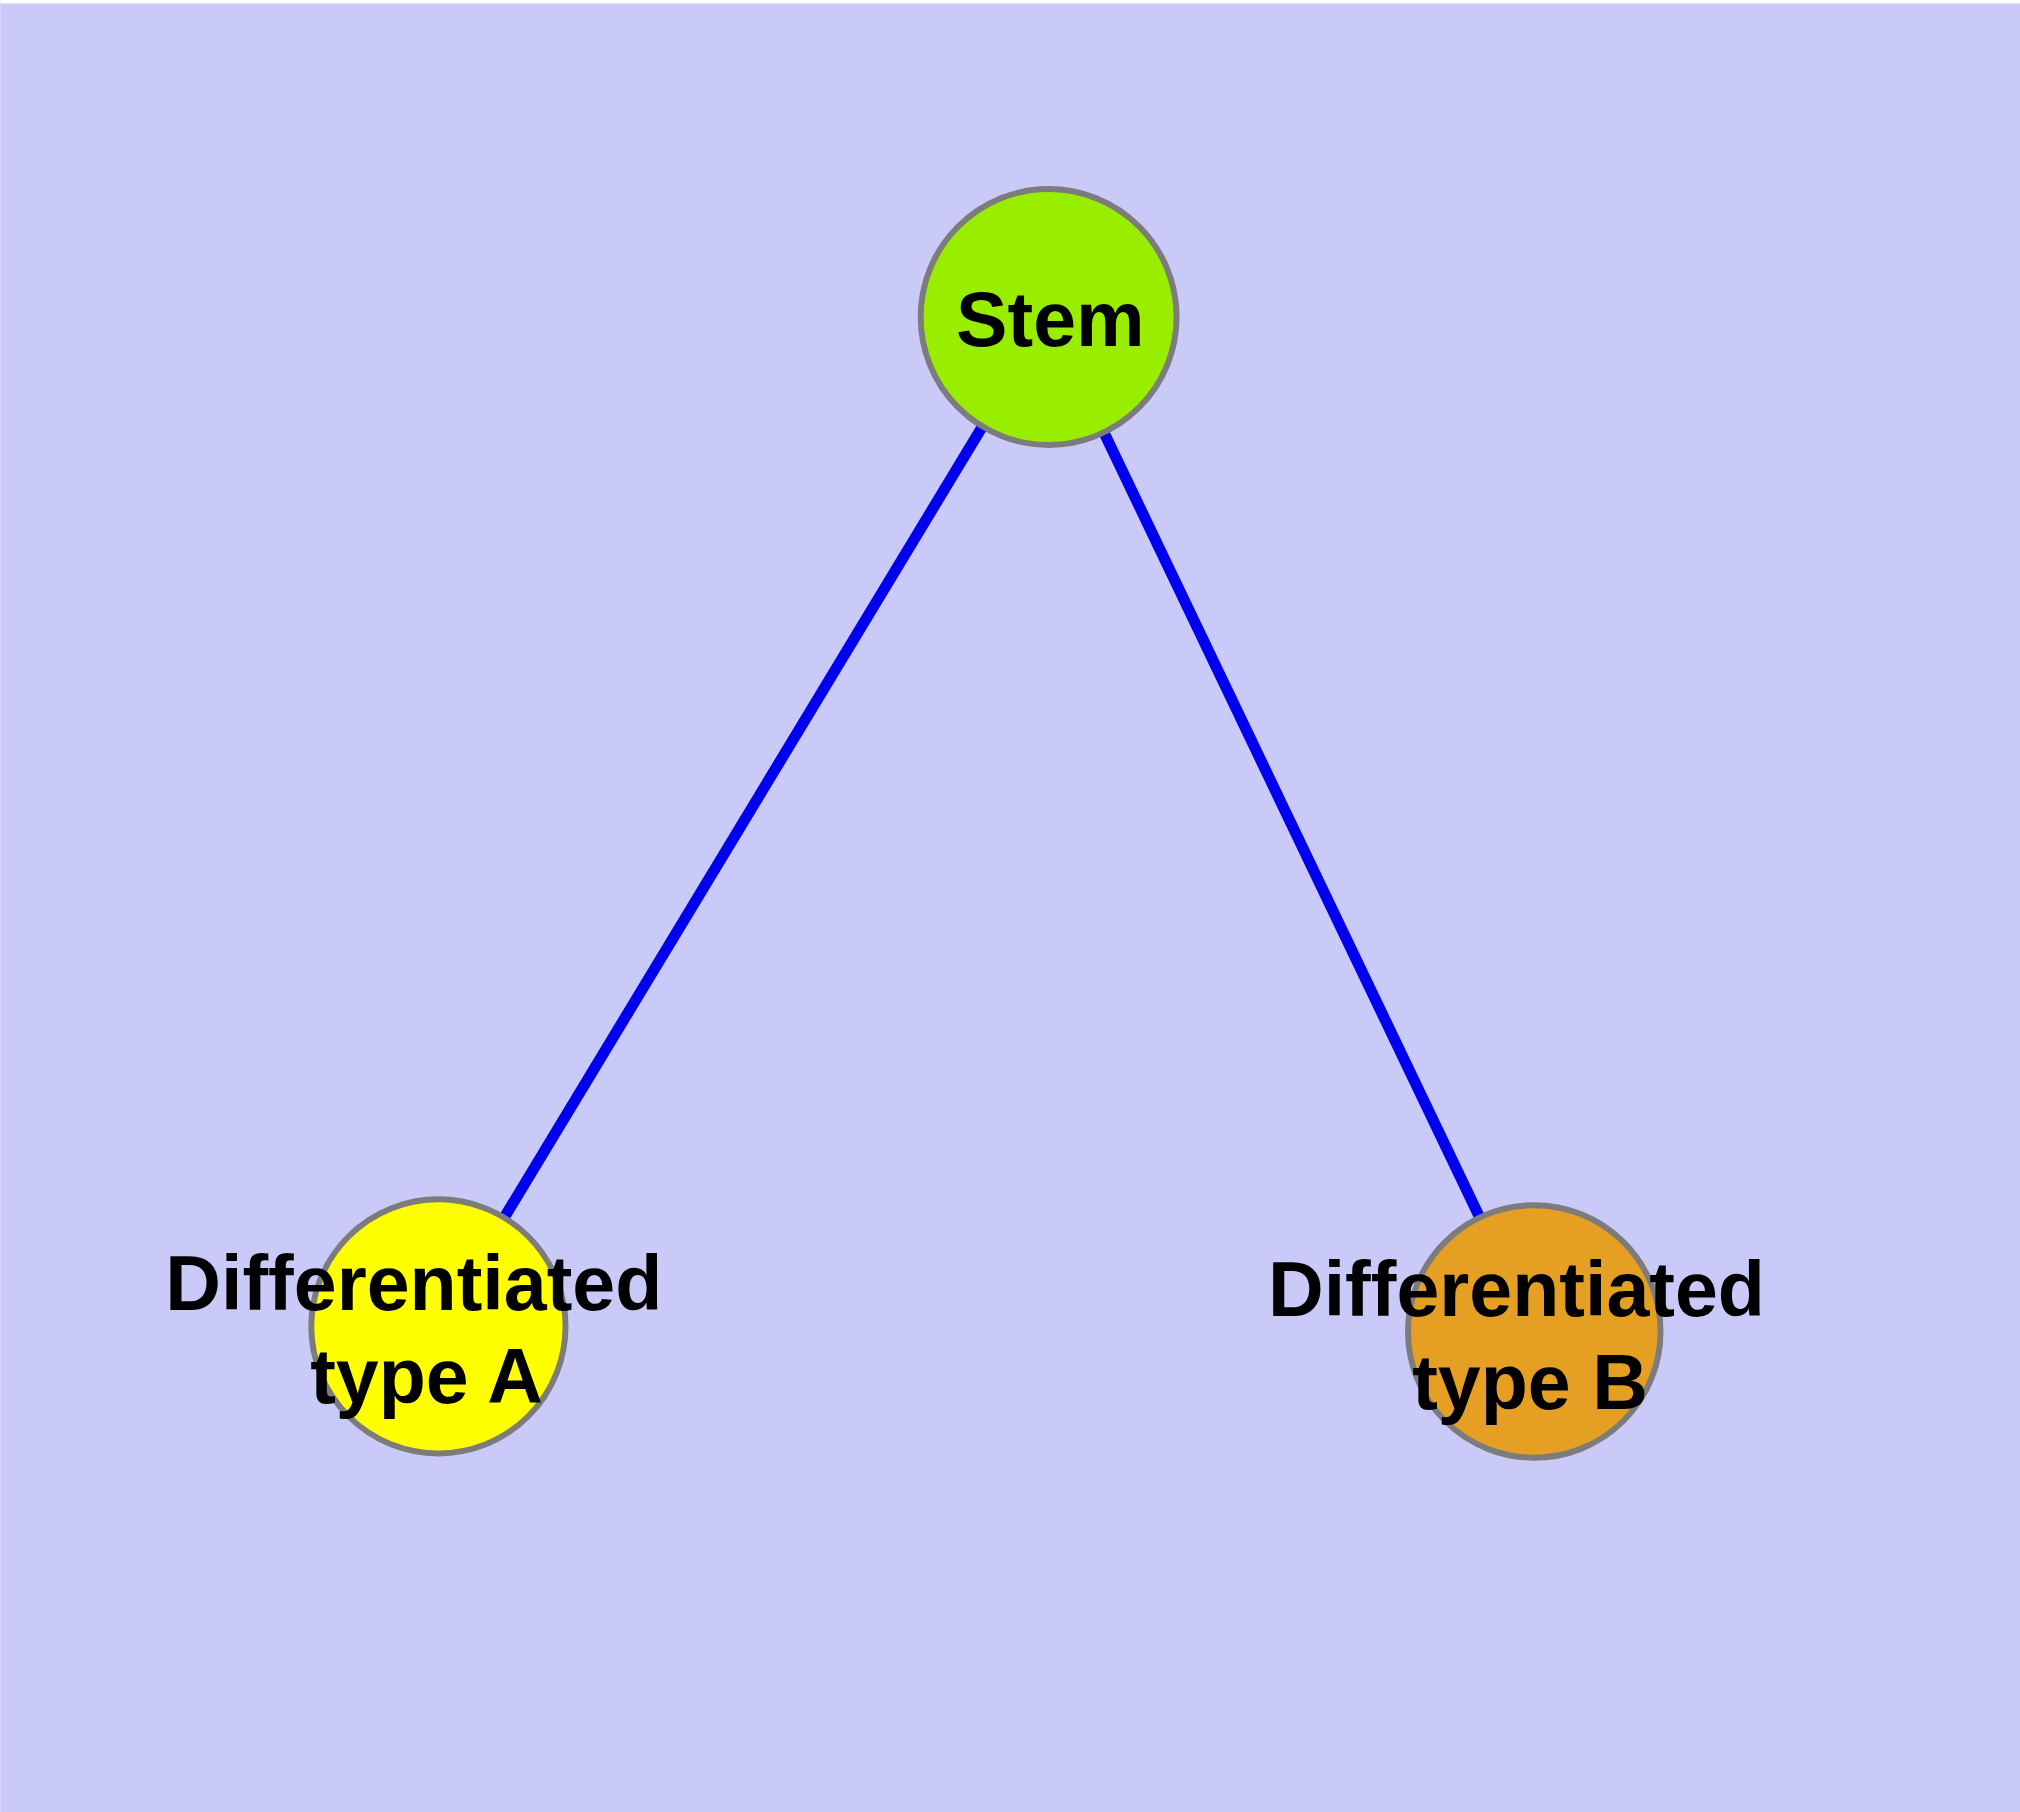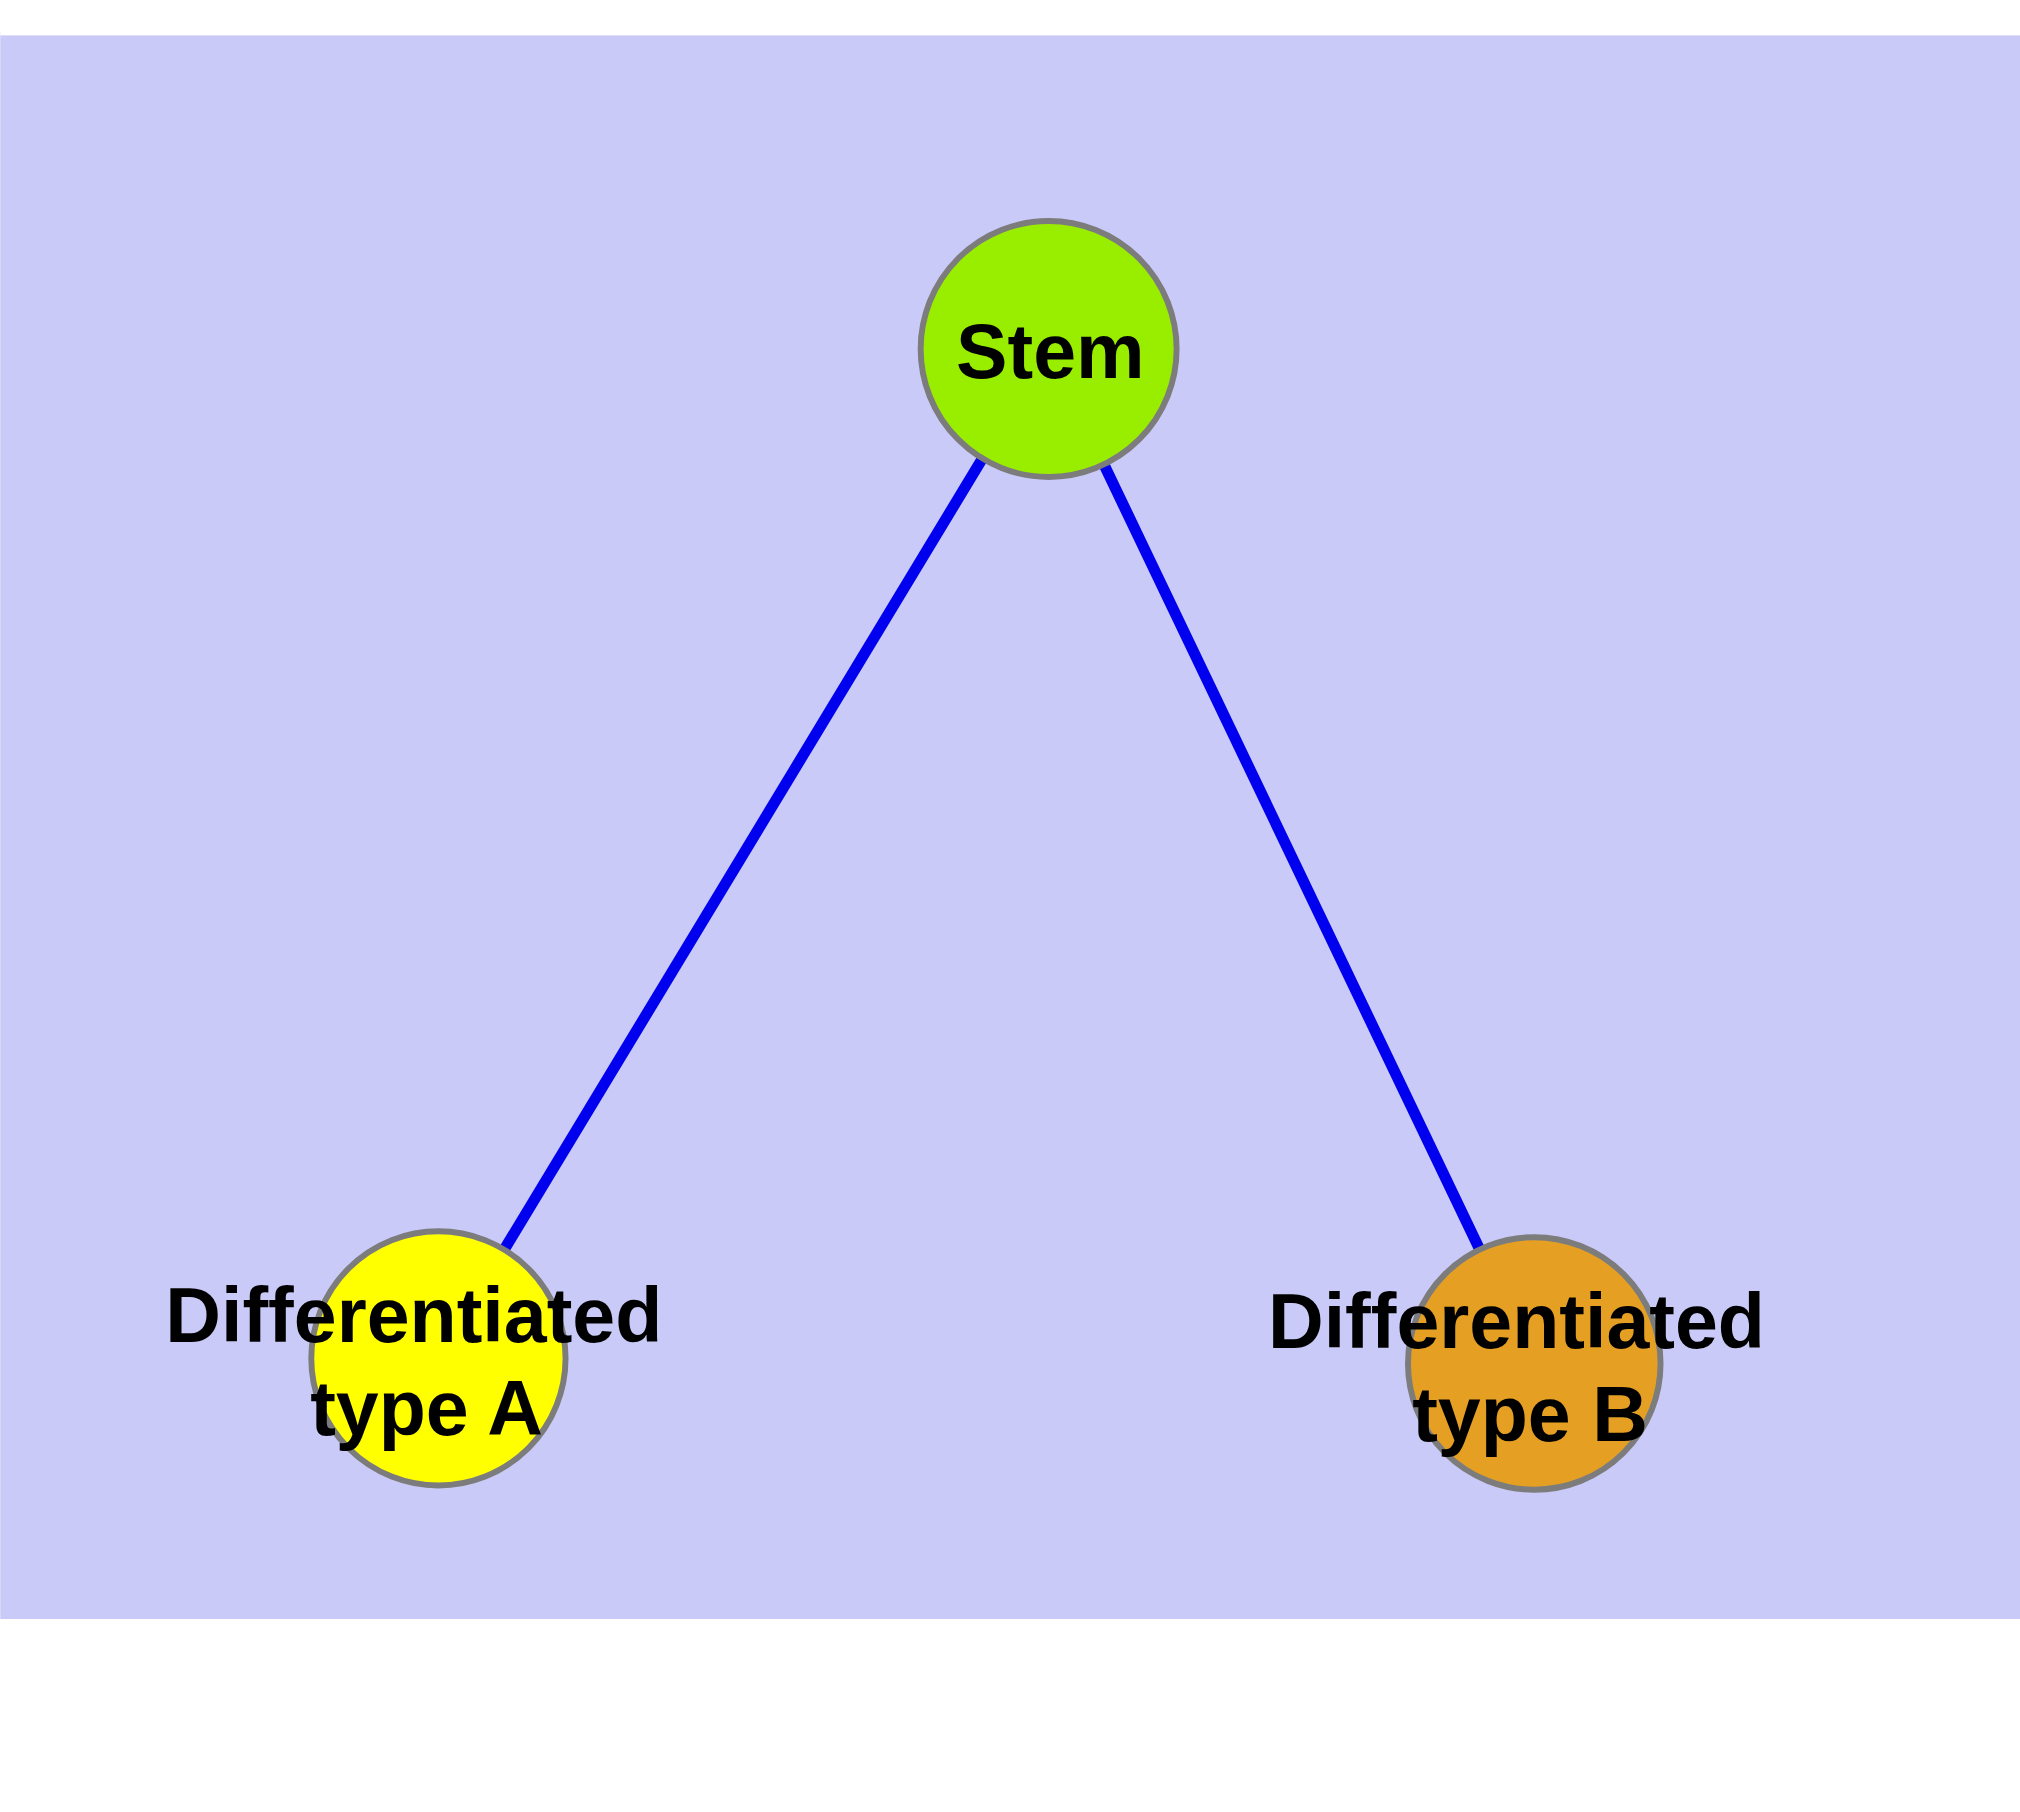--- a/index.html
+++ b/index.html
@@ -2,23 +2,22 @@
 <html style="font-size:13.6px"><head>
 <meta charset="utf-8">
 <style>
   html, body {
     margin: 0;
     padding: 0;
     background: #ffffff;
   }
   .canvas-wrap {
     width: 2021px;
-    height: 1587px;
+    height: 1812px;
     position: relative;
-    margin-top: 32px;
   }
   svg.graph {
     display: block;
     width: 2021px;
     height: 1812px;
   }
   .edge {
     stroke-width: 13;
     fill: none;
     stroke-linecap: butt;

